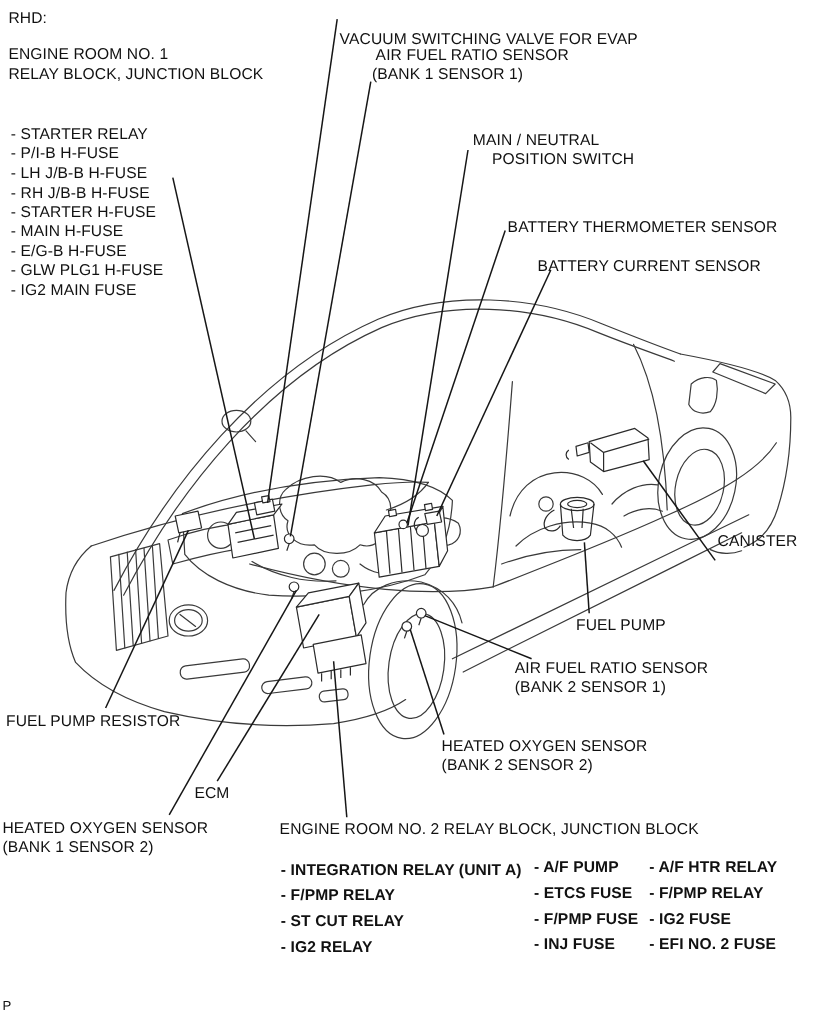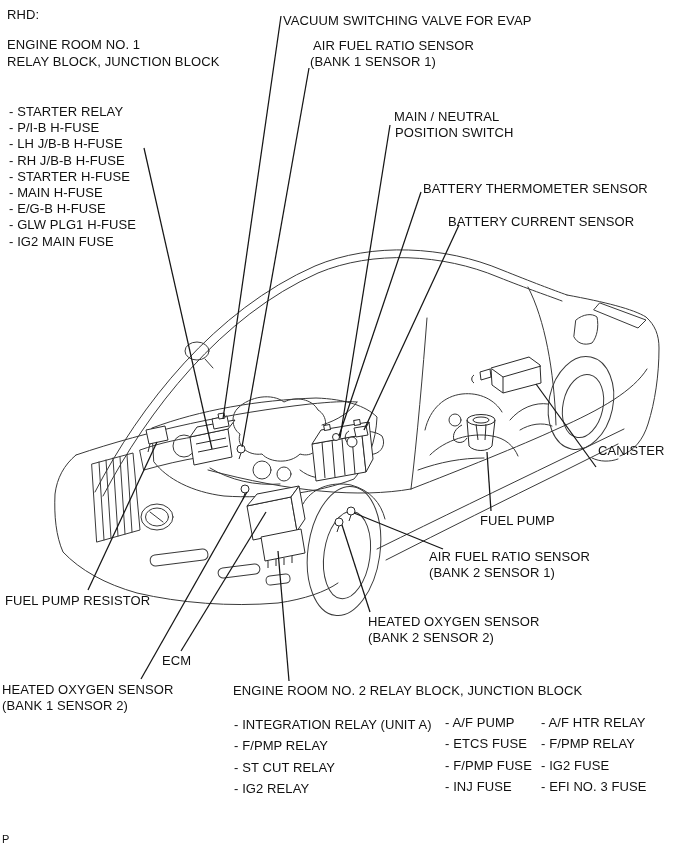--- a/index.html
+++ b/index.html
@@ -8,21 +8,21 @@
     font-family:"Liberation Sans", sans-serif;color:#111;overflow:hidden;
   }
   #stage{position:absolute;left:0;top:0;width:680px;height:854px;}
   svg{position:absolute;left:0;top:0;}
   .lbl{
     position:absolute;font-size:13px;line-height:16px;white-space:nowrap;
     letter-spacing:.1px;color:#111;
   }
   .two{line-height:15.5px;}
   .list16 div{line-height:16.2px;}
-  .list21 div{line-height:21.3px;}
+  .list21 div{line-height:21.3px;font-weight:bold;}
   .pmark{position:absolute;font-size:11px;color:#111;}
   
   .car path,.car ellipse,.car line,.car rect,.car circle{fill:none;stroke:#3a3a3a;stroke-width:1;stroke-linecap:round;stroke-linejoin:round;}
   .comp path,.comp ellipse,.comp circle,.comp rect,.comp line{fill:#ffffff;stroke:#2b2b2b;stroke-width:1;stroke-linejoin:round;}
   .comp .wire{fill:none;}
   .leaders line{stroke:#161616;stroke-width:1.25;}
 </style>
 </head>
 <body>
 
@@ -167,30 +167,30 @@
     <div>- P/I-B H-FUSE</div>
     <div>- LH J/B-B H-FUSE</div>
     <div>- RH J/B-B H-FUSE</div>
     <div>- STARTER H-FUSE</div>
     <div>- MAIN H-FUSE</div>
     <div>- E/G-B H-FUSE</div>
     <div>- GLW PLG1 H-FUSE</div>
     <div>- IG2 MAIN FUSE</div>
   </div>
 
-  <div class="lbl" style="left:283px; top:13px;">VACUUM SWITCHING VALVE FOR EVAP</div>
+  <div class="lbl" style="left:283px; top:25px;">VACUUM SWITCHING VALVE FOR EVAP</div>
 
   <div class="lbl two" style="left:310px; top:38px;">
     <div style="padding-left:3px;">AIR FUEL RATIO SENSOR</div>
     <div>(BANK 1 SENSOR 1)</div>
   </div>
 
   <div class="lbl two" style="left:394px; top:109px;">
     <div>MAIN / NEUTRAL</div>
-    <div style="padding-left:1px;">POSITION SWITCH</div>
+    <div style="padding-left:1px;margin-left:15px;">POSITION SWITCH</div>
   </div>
 
   <div class="lbl" style="left:423px; top:181px;">BATTERY THERMOMETER SENSOR</div>
 
   <div class="lbl" style="left:448px; top:214px;">BATTERY CURRENT SENSOR</div>
 
   <div class="lbl" style="left:598px; top:443px;">CANISTER</div>
 
   <div class="lbl" style="left:480px; top:513px;">FUEL PUMP</div>
 
@@ -226,18 +226,18 @@
     <div>- A/F PUMP</div>
     <div>- ETCS FUSE</div>
     <div>- F/PMP FUSE</div>
     <div>- INJ FUSE</div>
   </div>
 
   <div class="lbl list21" style="left:541px; top:712px;">
     <div>- A/F HTR RELAY</div>
     <div>- F/PMP RELAY</div>
     <div>- IG2 FUSE</div>
-    <div>- EFI NO. 3 FUSE</div>
+    <div>- EFI NO. 2 FUSE</div>
   </div>
 
   <div class="pmark" style="left:2px; top:833px;">P</div>
 
 </div>
 
 </body></html>

